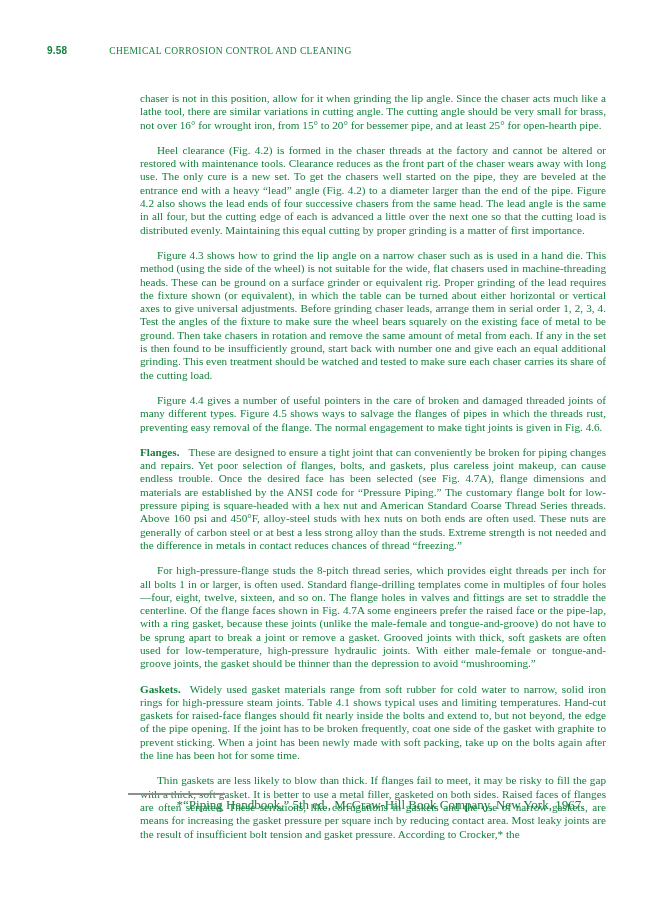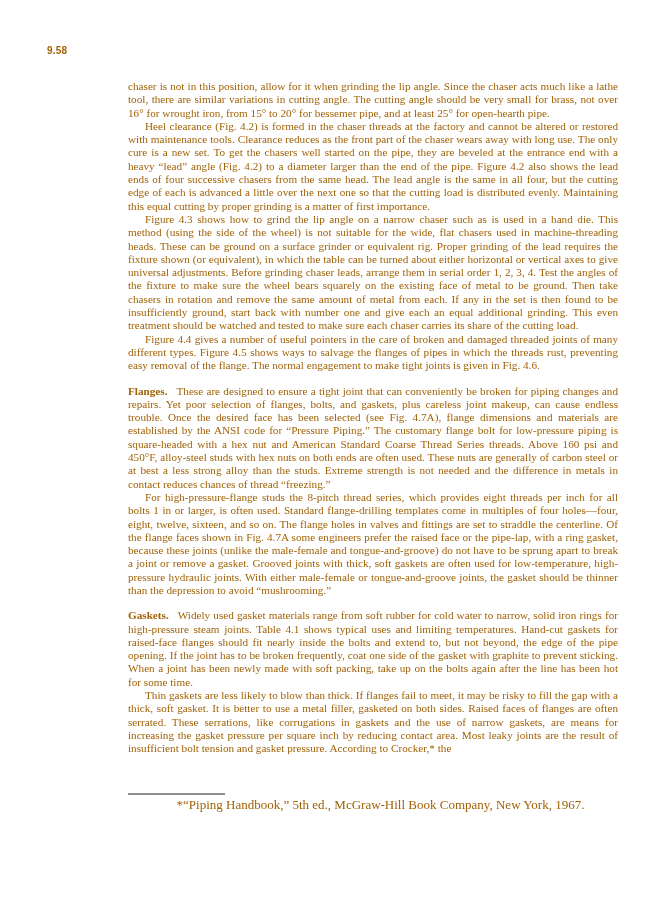--- a/index.html
+++ b/index.html
@@ -7,21 +7,21 @@
     padding: 0;
     background: #ffffff;
   }
   .page {
     position: relative;
     width: 662px;
     height: 900px;
     background: #ffffff;
     overflow: hidden;
     font-family: "Liberation Serif", serif;
-    color: #a16207;
+    color: #15803d;
   }
   .page-header {
     position: absolute;
     top: 45px;
     left: 47px;
     display: flex;
     align-items: baseline;
   }
   .folio {
     font-family: "Liberation Sans", sans-serif;
@@ -39,21 +39,21 @@
   .body-col {
     position: absolute;
     top: 80px;
     left: 128px;
     width: 490px;
     font-size: 11.2px;
     line-height: 13.3px;
     text-align: justify;
   }
   .para {
-    margin: 0;
+    margin: 12px;
     padding: 0;
   }
   .para.indent {
     text-indent: 17px;
   }
   .para.section {
     margin-top: 12px;
   }
   .runin {
     font-weight: bold;
@@ -79,20 +79,21 @@
     text-align: center;
   }
 </style>
 </head>
 <body>
 
 <div class="page">
 
   <div class="page-header">
     <span class="folio">9.58</span>
+    <span class="running-head">CHEMICAL CORROSION CONTROL AND CLEANING</span>
   </div>
 
   <div class="body-col">
     <p class="para">
       <span>chaser is not in this position, allow for it when grinding the lip angle. Since the chaser acts much like a lathe tool, there are similar variations in cutting angle. The cutting angle should be very small for brass, not over 16° for wrought iron, from 15° to 20° for bessemer pipe, and at least 25° for open-hearth pipe.</span>
     </p>
     <p class="para indent">
       <span>Heel clearance (Fig. 4.2) is formed in the chaser threads at the factory and cannot be altered or restored with maintenance tools. Clearance reduces as the front part of the chaser wears away with long use. The only cure is a new set. To get the chasers well started on the pipe, they are beveled at the entrance end with a heavy “lead” angle (Fig. 4.2) to a diameter larger than the end of the pipe. Figure 4.2 also shows the lead ends of four successive chasers from the same head. The lead angle is the same in all four, but the cutting edge of each is advanced a little over the next one so that the cutting load is distributed evenly. Maintaining this equal cutting by proper grinding is a matter of first importance.</span>
     </p>
     <p class="para indent">

